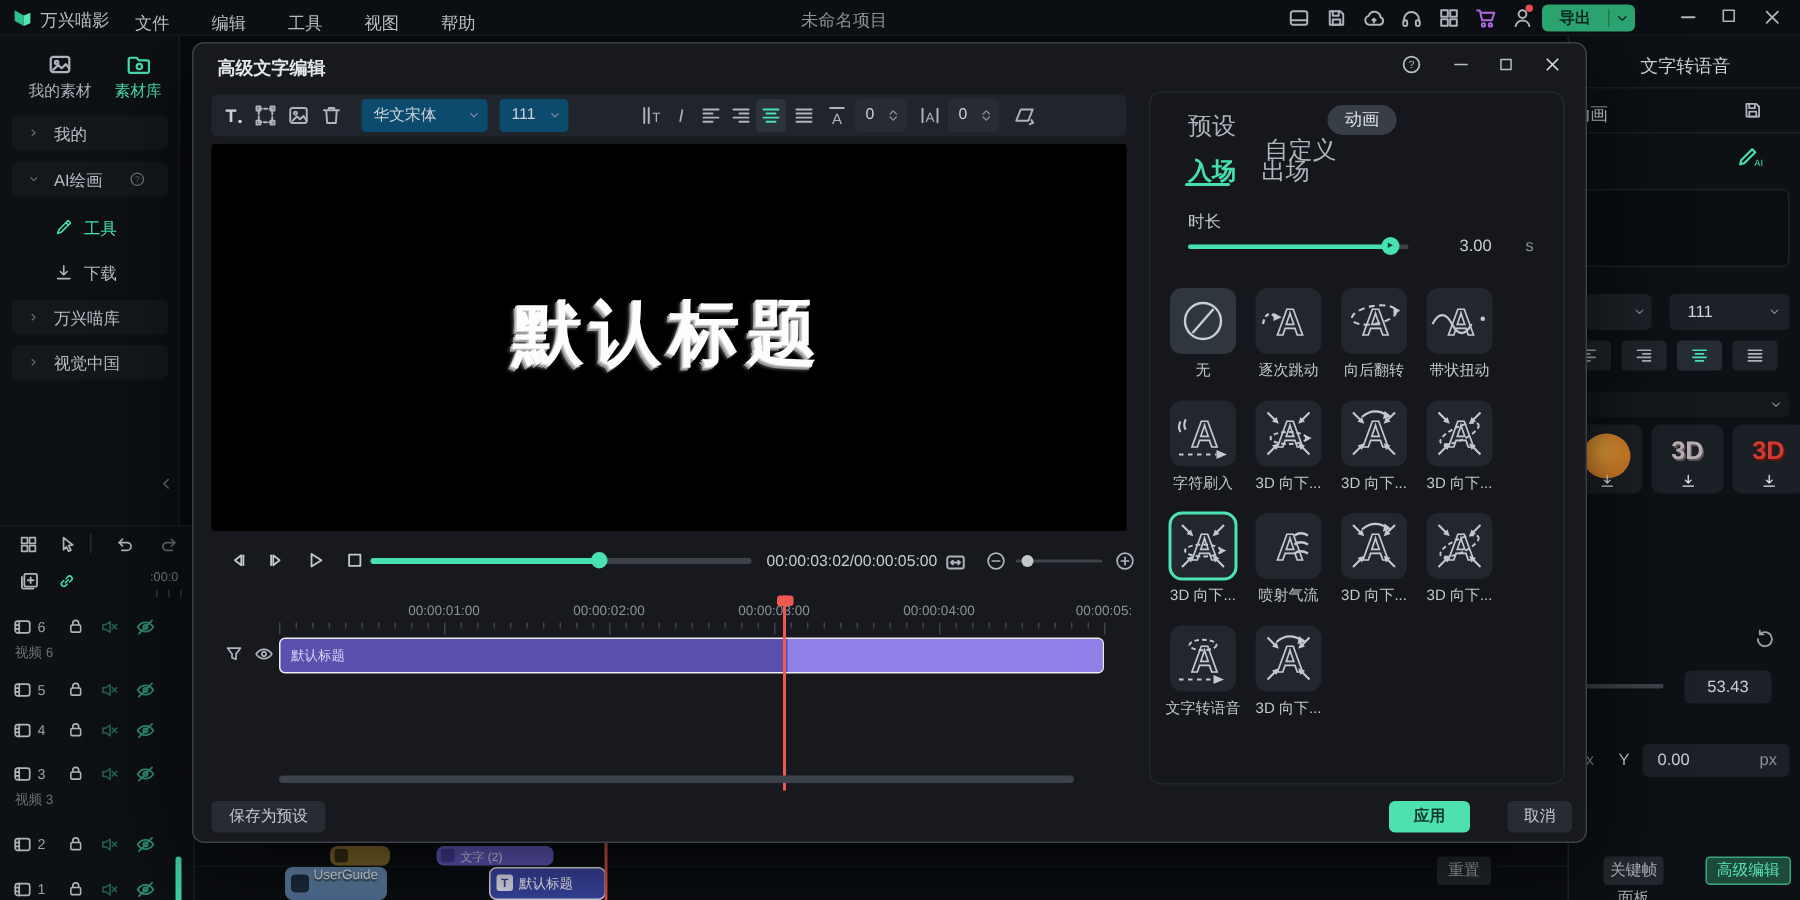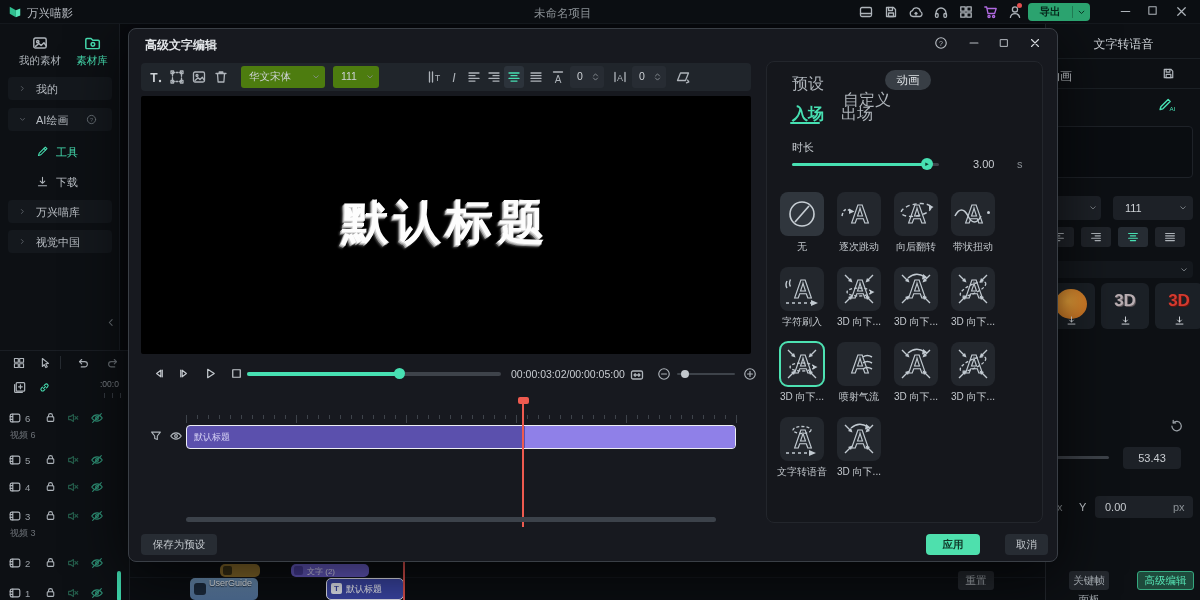--- a/index.html
+++ b/index.html
@@ -34,21 +34,21 @@
 .clip{position:absolute;border-radius:5px;overflow:hidden}
 
 .rightpanel{position:absolute;left:1045px;top:24px;width:155px;height:576px;background:#0d1014;border-left:1px solid #22262c;z-index:3}
 .ctrl{position:absolute;background:#1d2127;border-radius:4px}
 .alignbtn{position:absolute;width:30px;height:20px;background:#20242a;border-radius:3px}
 .thumb{position:absolute;width:48px;height:46px;background:#1b2026;border-radius:6px;overflow:hidden}
 
 .dialog{position:absolute;left:128px;top:28px;width:930px;height:534px;background:#17191f;border:1px solid #3a3f46;border-radius:8px;box-shadow:0 14px 60px rgba(0,0,0,.7);z-index:10}
 .dlg-title{position:absolute;left:16px;top:8px;font-size:12px;font-weight:bold;color:#e3e6e9}
 .toolstrip{position:absolute;left:12px;top:34px;width:610px;height:28px;background:#20252b;border-radius:4px}
-.sel{position:absolute;background:#4d7c0f;border-radius:3px;font-size:10.5px;color:#ced2d6}
+.sel{position:absolute;background:#0c4a6e;border-radius:3px;font-size:10.5px;color:#ced2d6}
 .sel .v{position:absolute;left:8px;top:4px}
 .alignbox{position:absolute;width:20px;height:22px;top:3px;border-radius:3px}
 .alignbox.on{background:#2c333b}
 .stepbox{position:absolute;width:34px;height:22px;top:3px;background:#272c33;border-radius:3px;font-size:10.5px;color:#ced2d6}
 .preview{position:absolute;left:12px;top:67px;width:610px;height:258px;background:#000;border-radius:2px;overflow:hidden}
 .preview .bigtext{position:absolute;left:0;right:0;top:50%;transform:translateY(-54%);text-align:center;font-family:"DejaVu Serif","Liberation Serif",serif;font-weight:bold;font-size:47px;letter-spacing:5px;color:#fdfdfd;text-shadow:-1px 1px 0 #cfcfcf,-2px 2px 0 #9a9a9a,-3px 3px 2px #474747}
 .slider-track{position:absolute;background:#3e434a;border-radius:2px}
 .slider-fill{position:absolute;left:0;top:0;height:100%;background:#47e0b2;border-radius:2px}
 .handle{position:absolute;border-radius:50%;background:#47e0b2}
 .rlabel{position:absolute;transform:translateX(-50%);font-size:9px;color:#8b9196}
@@ -75,20 +75,21 @@
   <div class="mainbg"></div>
 
   <div class="topbar">
     <span class="i" style="left:8px;top:5px;width:14px;height:14px">
         <svg viewBox="0 0 16 16">
           <path d="M2 2l7 4v8l-7-4z" fill="#2fbf8f" stroke="none"></path>
           <path d="M9 6l5-2v8l-5 2z" fill="#56e6b8" stroke="none"></path>
         </svg>
       </span>
     <span class="txt" style="left:27px;top:6px;font-size:11.5px;color:#b9bec4">万兴喵影</span>
+    <div class="ab" id="menubar" style="left:90px;top:6px"><span class="menu-item">文件</span><span class="menu-item">编辑</span><span class="menu-item">工具</span><span class="menu-item">视图</span><span class="menu-item">帮助</span></div>
     <span class="txt" style="left:534px;top:6px;font-size:11.5px;color:#8b9196">未命名项目</span>
     <span class="i" style="left:858px;top:4px;width:16px;height:16px">
         <svg viewBox="0 0 16 16">
           <rect x="2.5" y="3.5" width="11" height="9" rx="1.5"></rect>
           <line x1="2.5" y1="9.5" x2="13.5" y2="9.5"></line>
         </svg>
       </span>
     <span class="i" style="left:883px;top:4px;width:16px;height:16px">
         <svg viewBox="0 0 16 16">
           <path d="M3.5 3.5h7l2 2v7h-9z"></path>
@@ -798,20 +799,27 @@
       <div class="handle" style="left:4px;top:-3px;width:8px;height:8px;background:#c3c8cd"></div>
     </div>
     <span class="i" style="left:614px;top:338px;width:14px;height:14px">
         <svg viewBox="0 0 16 16">
           <circle cx="8" cy="8" r="6"></circle>
           <line x1="5.2" y1="8" x2="10.8" y2="8"></line>
           <line x1="8" y1="5.2" x2="8" y2="10.8"></line>
         </svg>
       </span>
 
+    <div id="ruler" class="ab" style="left:0;top:372px;width:630px;height:12px;overflow:hidden">
+        <span class="rlabel" style="left: 167px; top: 1px;">00:00:01:00</span>
+        <span class="rlabel" style="left: 277px; top: 1px;">00:00:02:00</span>
+        <span class="rlabel" style="left: 387px; top: 1px;">00:00:03:00</span>
+        <span class="rlabel" style="left: 497px; top: 1px;">00:00:04:00</span>
+        <span class="rlabel" style="left: 607px; top: 1px;">00:00:05:</span>
+      </div>
     <div id="ticks" class="ab" style="left:0;top:386px;width:630px;height:9px">
         <span class="tick" style="left: 57px; top: 0px; height: 8px;"></span>
         <span class="tick" style="left: 68px; top: 0px; height: 4px;"></span>
         <span class="tick" style="left: 79px; top: 0px; height: 4px;"></span>
         <span class="tick" style="left: 90px; top: 0px; height: 4px;"></span>
         <span class="tick" style="left: 101px; top: 0px; height: 4px;"></span>
         <span class="tick" style="left: 112px; top: 0px; height: 4px;"></span>
         <span class="tick" style="left: 123px; top: 0px; height: 4px;"></span>
         <span class="tick" style="left: 134px; top: 0px; height: 4px;"></span>
         <span class="tick" style="left: 145px; top: 0px; height: 4px;"></span>

